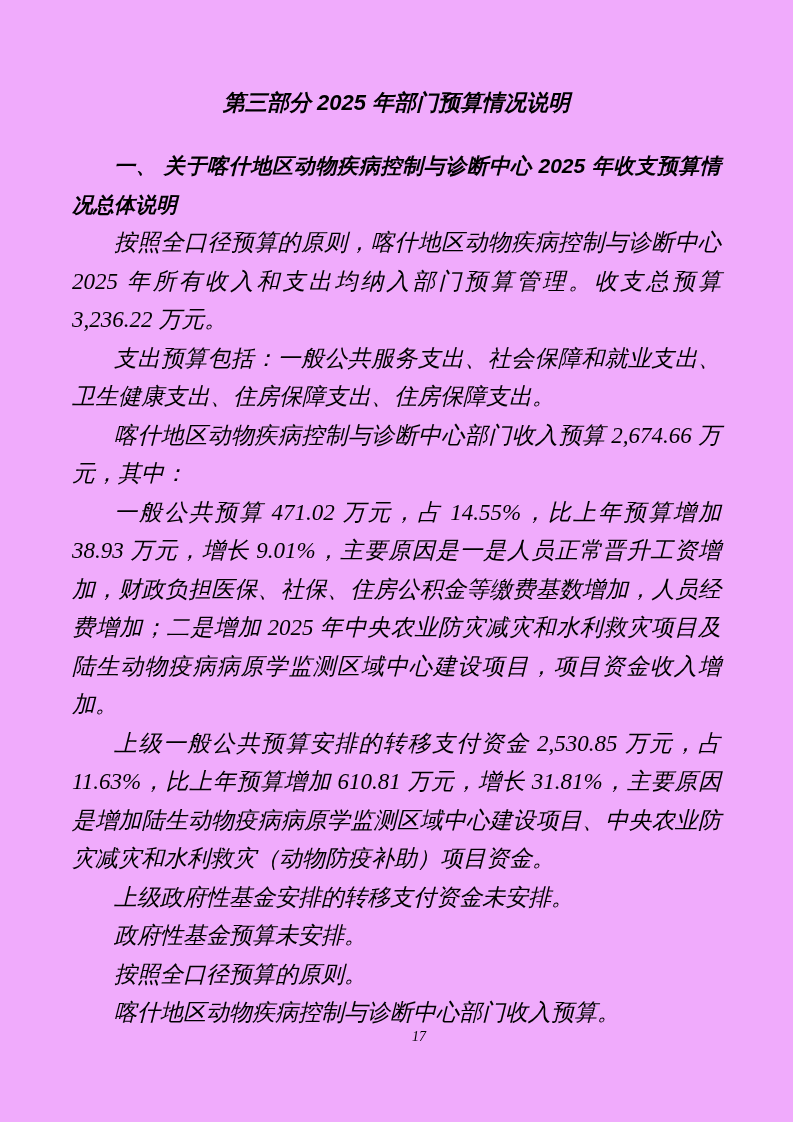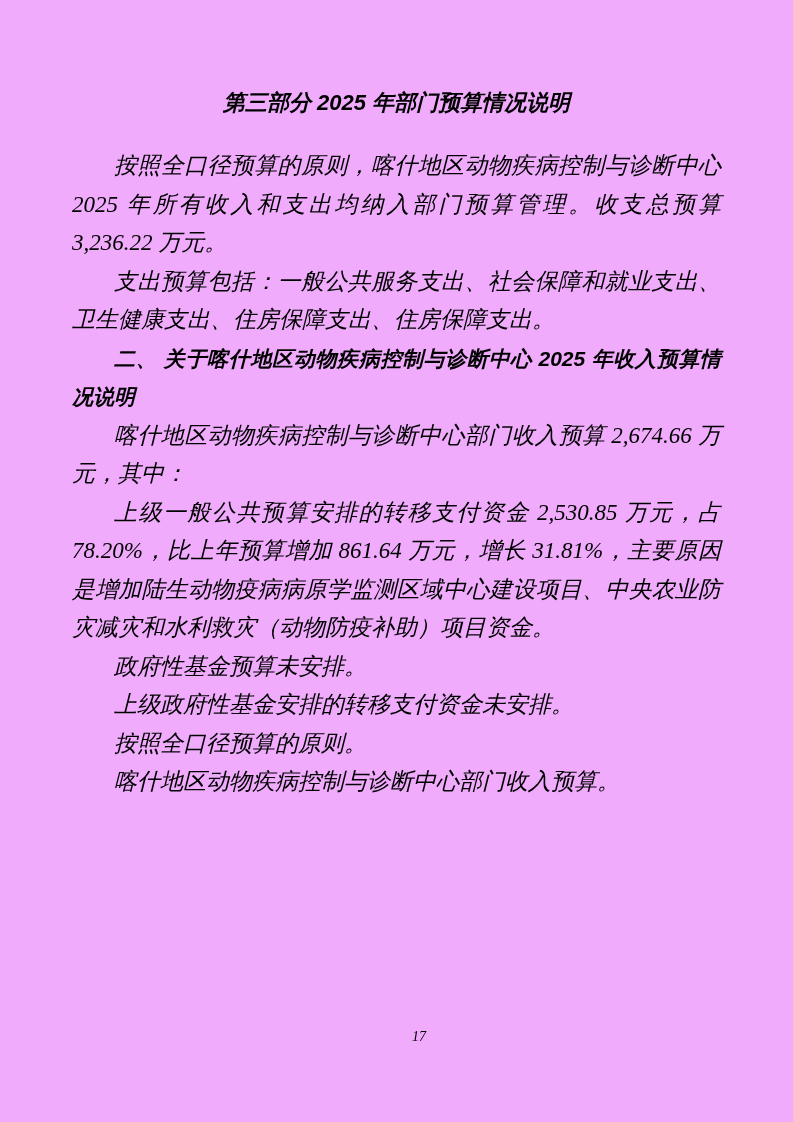--- a/index.html
+++ b/index.html
@@ -59,36 +59,37 @@
     padding-left: 45px;
   }
 </style>
 </head>
 <body>
 
 <div class="page">
 
   <h1 class="doc-title">第三部分 2025 年部门预算情况说明</h1>
 
+  <h2 class="sec-heading">一、 关于喀什地区动物疾病控制与诊断中心 2025 年收支预算情况总体说明</h2>
 
   <p class="para">按照全口径预算的原则，喀什地区动物疾病控制与诊断中心 2025 年所有收入和支出均纳入部门预算管理。收支总预算 3,236.22 万元。</p>
 
 
   <p class="para">支出预算包括：一般公共服务支出、社会保障和就业支出、卫生健康支出、住房保障支出、住房保障支出。</p>
 
-  <h2 class="sec-heading">二、 关于喀什地区动物疾病控制与诊断中心 2025 年收入预算情况说明</h2>
 
   <p class="para">喀什地区动物疾病控制与诊断中心部门收入预算 2,674.66 万元，其中：</p>
 
+  <p class="para">一般公共预算 471.02 万元，占 14.55%，比上年预算增加 38.93 万元，增长 9.01%，主要原因是一是人员正常晋升工资增加，财政负担医保、社保、住房公积金等缴费基数增加，人员经费增加；二是增加 2025 年中央农业防灾减灾和水利救灾项目及陆生动物疫病病原学监测区域中心建设项目，项目资金收入增加。</p>
 
-  <p class="para">上级一般公共预算安排的转移支付资金 2,530.85 万元，占 78.20%，比上年预算增加 861.64 万元，增长 31.81%，主要原因是增加陆生动物疫病病原学监测区域中心建设项目、中央农业防灾减灾和水利救灾（动物防疫补助）项目资金。</p>
+  <p class="para">上级一般公共预算安排的转移支付资金 2,530.85 万元，占 11.63%，比上年预算增加 610.81 万元，增长 31.81%，主要原因是增加陆生动物疫病病原学监测区域中心建设项目、中央农业防灾减灾和水利救灾（动物防疫补助）项目资金。</p>
+
+  <p class="para">上级政府性基金安排的转移支付资金未安排。</p>
 
   <p class="para">政府性基金预算未安排。</p>
-
-  <p class="para">上级政府性基金安排的转移支付资金未安排。</p>
 
   <p class="para">按照全口径预算的原则。</p>
 
   <p class="para">喀什地区动物疾病控制与诊断中心部门收入预算。</p>
 
   <div class="page-number">17</div>
 
 </div>
 
 </body></html>

